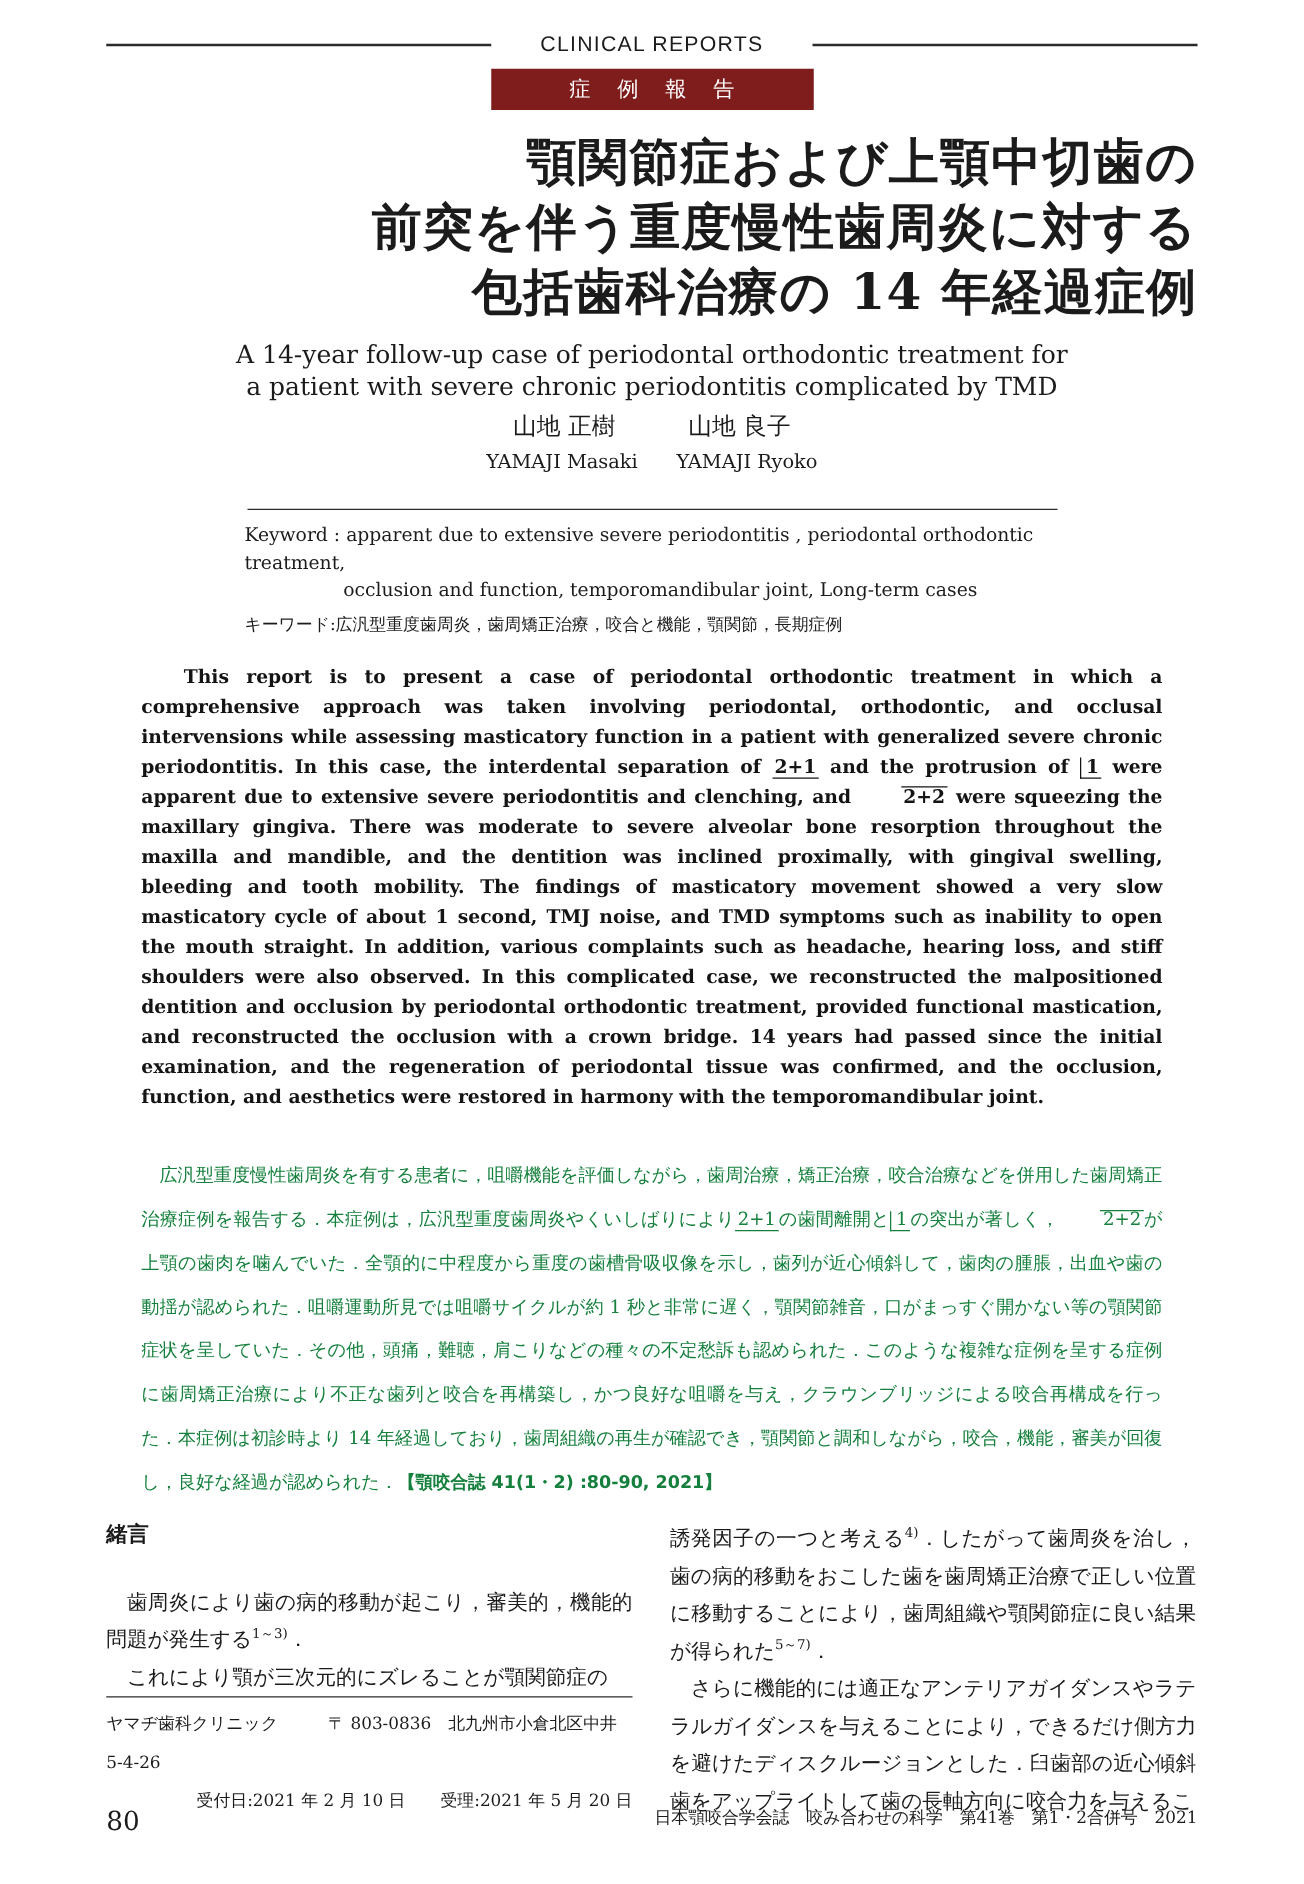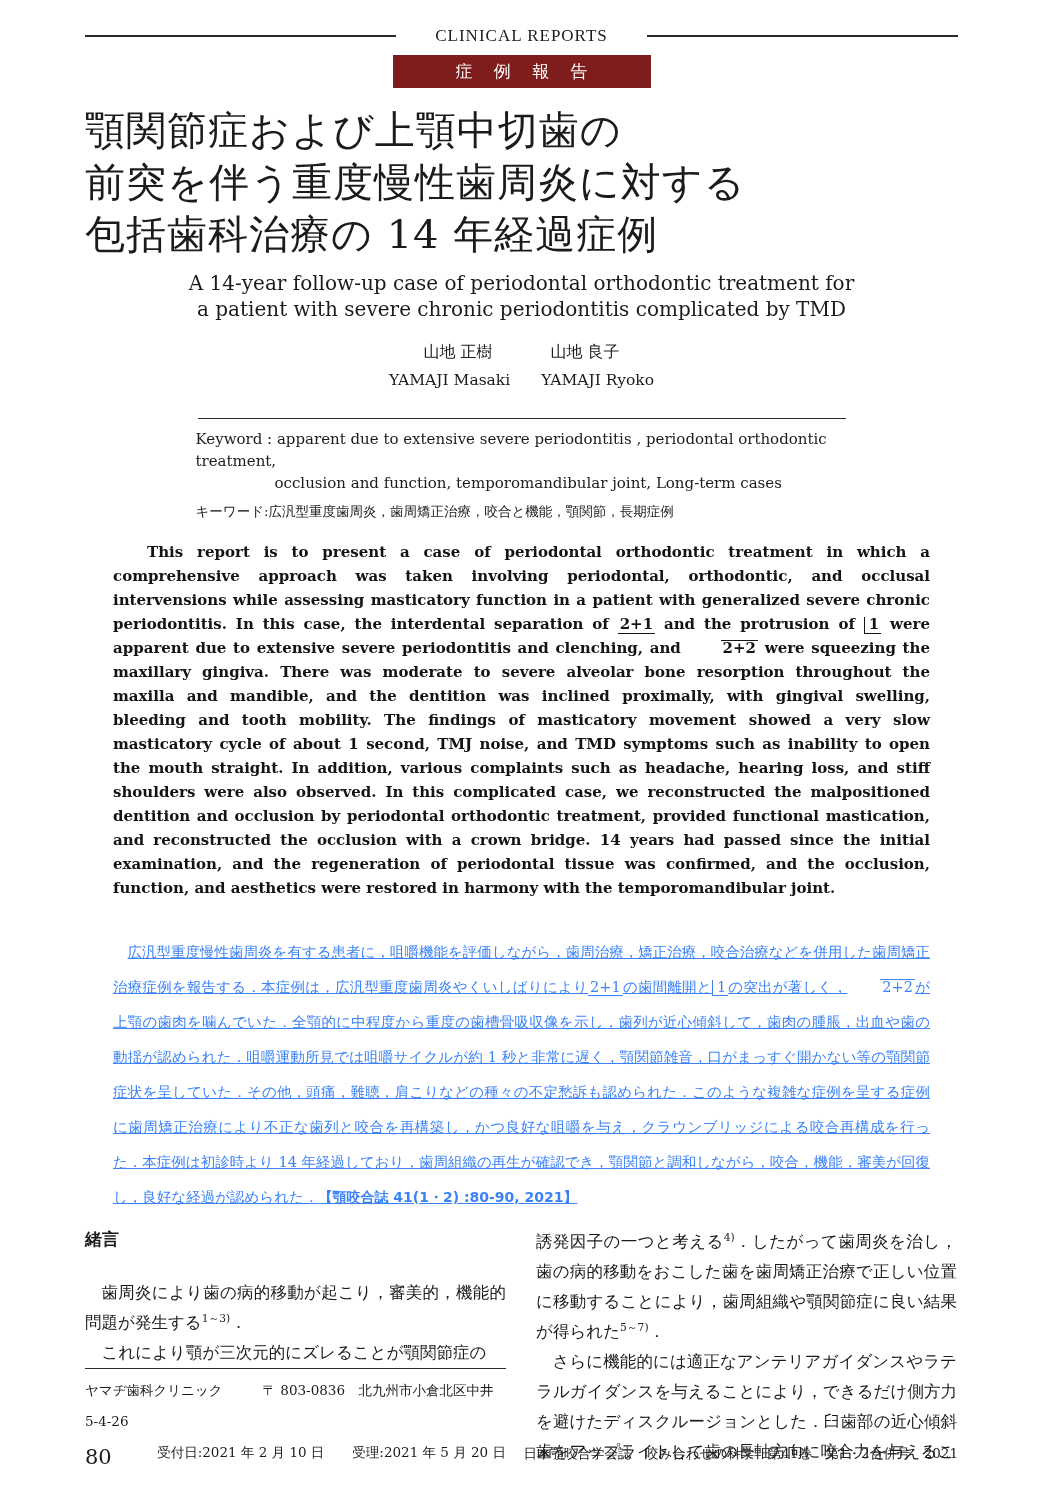--- a/index.html
+++ b/index.html
@@ -12,59 +12,59 @@
     color:#1b1b1b;
     font-family:"DejaVu Serif","Liberation Serif",serif;
     padding:26px 85px 0 85px;
     overflow:hidden;
   }
   
   .header-row { display:flex; align-items:center; }
   .header-rule { flex:1; border-top:2px solid #2b2b2b; height:0; }
   .header-title {
     margin:0 39px; font-size:17px; letter-spacing:1px;
-    font-family:Liberation Serif, serif; white-space:nowrap;
+    font-family:Liberation Sans, sans-serif; white-space:nowrap;
   }
   .badge {
     width:258px; height:33px; margin:9px auto 0 auto;
     background:#7b7ca9; color:#ffffff;
     font-family:"DejaVu Sans","Liberation Sans",sans-serif;
     font-size:17px; letter-spacing:8px;
     display:flex; align-items:center; justify-content:center;
     padding-left:8px; 
   }
   
   .title-jp {
-    margin-top:16px; text-align:left;
-    font-size:40px; line-height:52px; font-weight:400; letter-spacing:1px;
+    margin-top:16px; text-align:right;
+    font-size:40px; line-height:52px; font-weight:700; letter-spacing:1px;
   }
   .title-en {
     margin-top:10px; text-align:center;
     font-size:20px; line-height:26px; font-weight:400;
   }
   
-  .authors-jp { margin-top:17px; display:flex; justify-content:center; gap:58px;
-    font-size:16px; line-height:26px; }
+  .authors-jp { margin-top:6px; display:flex; justify-content:center; gap:58px;
+    font-size:19px; line-height:26px; }
   .authors-en { margin-top:4px; display:flex; justify-content:center; gap:31px;
     font-size:15.5px; line-height:22px; }
   
   .kw-rule { width:648px; margin:27px auto 0 auto; border-top:1.5px solid #2b2b2b; }
   .kw-block { width:652px; margin:9px auto 0 auto; font-size:15px; line-height:22px; }
   .kw-line2 { padding-left:79px; }
   .kw-jp { margin-top:7px; font-size:13.5px; line-height:20px; }
   
   .abstract-en {
     margin-top:19px; padding:0 28px;
     font-size:15px; line-height:24px; font-weight:700;
     text-align:justify; text-indent:34px; color:#141414;
   }
   .abstract-jp {
     margin-top:35px; padding:0 28px;
     font-size:14.5px; line-height:35px;
-    text-align:justify; text-indent:1em; color:#3b82f6;text-decoration:underline;
+    text-align:justify; text-indent:1em; color:#15803d;
   }
   .citation { font-weight:700; font-family:"DejaVu Sans","Liberation Sans",sans-serif; font-size:14px; }
   
   .tooth { display:inline-block; line-height:1.05; padding:0 2px; text-indent:0; }
   .tooth.under { border-bottom:1.5px solid currentColor; }
   .tooth.left-under { border-bottom:1.5px solid currentColor; border-left:1.5px solid currentColor; padding-left:4px; }
   .tooth.over { border-top:1.5px solid currentColor;margin-left:33px; }
   
   .intro { margin-top:12px; display:flex; gap:30px; align-items:stretch; }
   .col { width:421px; font-size:16.5px; line-height:30px; text-align:justify; }

